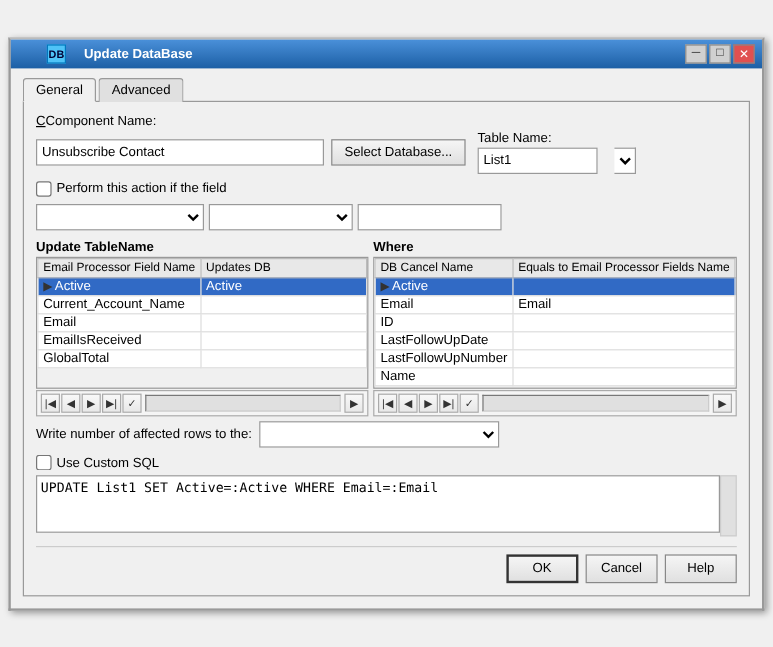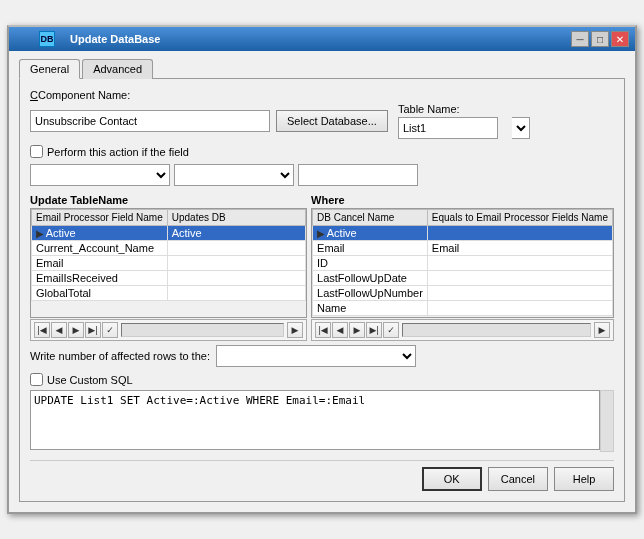--- a/index.html
+++ b/index.html
@@ -236,21 +236,21 @@
     .write-row label { font-size: 11px; white-space: nowrap; }
     .write-row .select-input { width: 200px; }
     .custom-sql-row {
       display: flex;
       align-items: flex-end;
       gap: 4px;
       margin-bottom: 4px;
     }
     .sql-textarea {
       width: 100%;
-      height: 60px;
+      height: 48px;
       border: 1px solid #999;
       background: white;
       font-size: 11px;
       font-family: monospace;
       resize: none;
       padding: 3px;
     }
     .sql-container {
       position: relative;
       margin-bottom: 6px;

